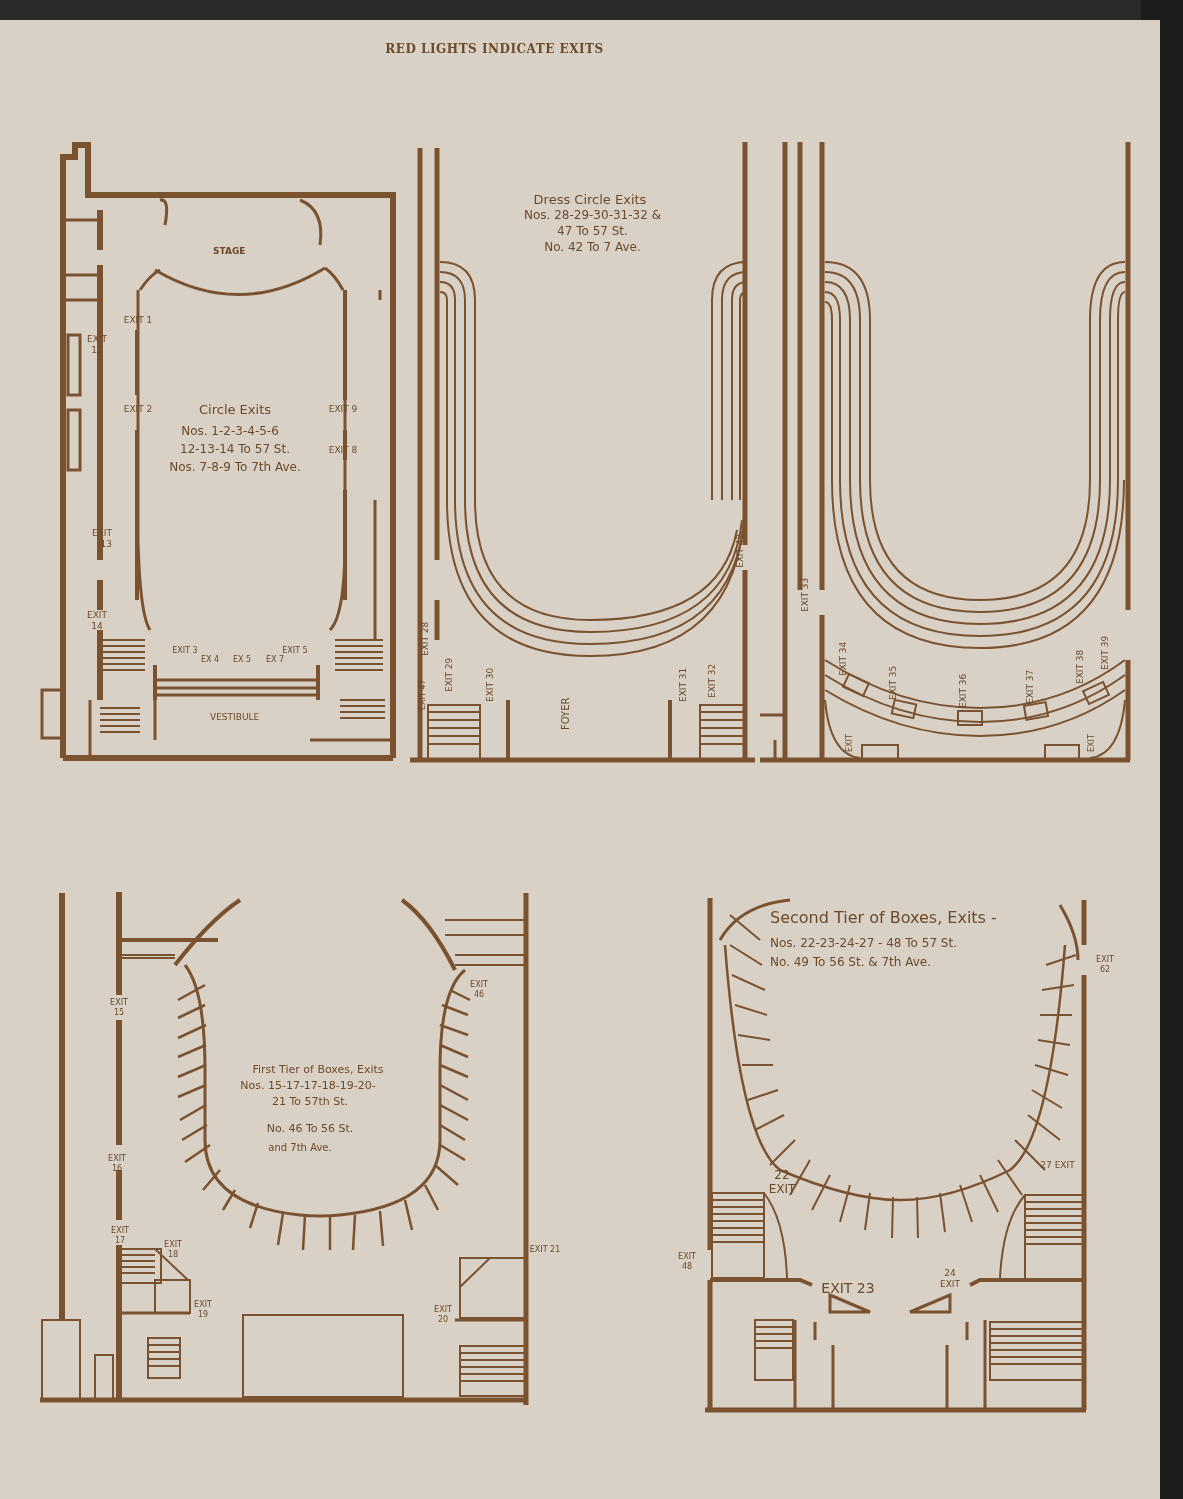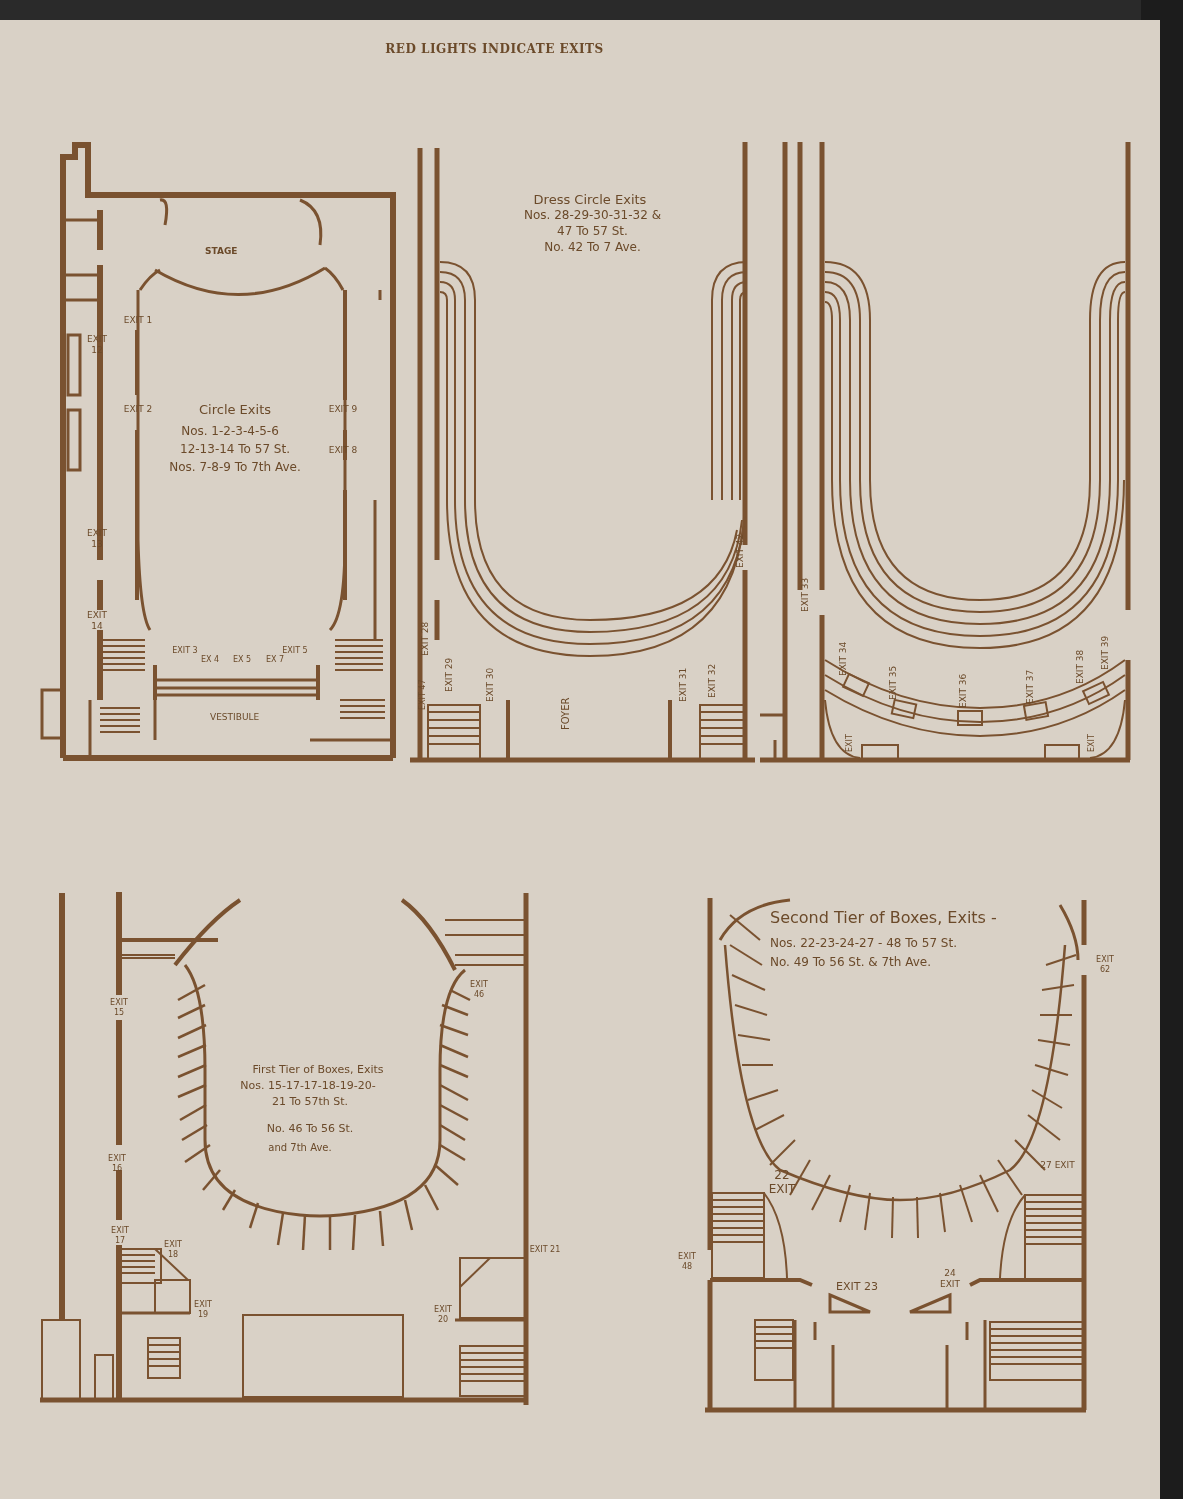--- a/index.html
+++ b/index.html
@@ -276,34 +276,34 @@
         <line x1="990" y1="1350" x2="1083" y2="1350"></line>
       <line x1="990" y1="1357" x2="1083" y2="1357"></line>
         <line x1="990" y1="1364" x2="1083" y2="1364"></line>
     </g>
     <path class="w" stroke-width="3" d="M795,1320 V1410 M985,1320 V1410 M833,1345 V1410 M947,1345 V1410"></path>
     <path class="w" stroke-width="3" d="M830,1295 L870,1312 H830 Z M950,1295 L910,1312 H950 Z"></path>
     <path class="w" stroke-width="3" d="M815,1322 V1340 M967,1322 V1340"></path>
   </g>
 </svg>
 
-<div class="lbl" style="left:205px;top:246px;font-size:9px;font-weight:bold;">STAGE</div>
+<div class="lbl" style="left:213px;top:246px;font-size:9px;font-weight:bold;">STAGE</div>
 <div class="lbl" style="left:210px;top:712px;font-size:9px;">VESTIBULE</div>
 
 <div class="lbl" style="left:175px;top:402px;width:120px;font-size:13px;">Circle Exits</div>
 <div class="lbl" style="left:150px;top:424px;width:160px;font-size:12px;">Nos. 1-2-3-4-5-6</div>
 <div class="lbl" style="left:150px;top:442px;width:170px;font-size:12px;">12-13-14 To 57 St.</div>
 <div class="lbl" style="left:150px;top:460px;width:170px;font-size:12px;">Nos. 7-8-9 To 7th Ave.</div>
 
 <div class="lbl" style="left:123px;top:315px;width:30px;font-size:9px;">EXIT 1</div>
 <div class="lbl" style="left:123px;top:404px;width:30px;font-size:9px;">EXIT 2</div>
 <div class="lbl" style="left:328px;top:404px;width:30px;font-size:9px;">EXIT 9</div>
 <div class="lbl" style="left:328px;top:445px;width:30px;font-size:9px;">EXIT 8</div>
 <div class="lbl" style="left:82px;top:334px;width:30px;font-size:9px;">EXIT 12</div>
-<div class="lbl" style="left:82px;top:528px;width:30px;font-size:9px;">EXIT 13</div>
+<div class="lbl" style="left:82px;top:528px;width:30px;font-size:9px;text-align:right;">EXIT 13</div>
 <div class="lbl" style="left:82px;top:610px;width:30px;font-size:9px;">EXIT 14</div>
 <div class="lbl" style="left:172px;top:646px;width:26px;font-size:8px;">EXIT 3</div>
 <div class="lbl" style="left:200px;top:655px;width:20px;font-size:8px;">EX 4</div>
 <div class="lbl" style="left:232px;top:655px;width:20px;font-size:8px;">EX 5</div>
 <div class="lbl" style="left:265px;top:655px;width:20px;font-size:8px;">EX 7</div>
 <div class="lbl" style="left:282px;top:646px;width:26px;font-size:8px;">EXIT 5</div>
 
 <div class="lbl" style="left:500px;top:192px;width:180px;font-size:13px;">Dress Circle Exits</div>
 <div class="lbl" style="left:500px;top:208px;width:185px;font-size:12px;">Nos. 28-29-30-31-32 &amp;</div>
 <div class="lbl" style="left:500px;top:224px;width:185px;font-size:12px;">47 To 57 St.</div>
@@ -341,17 +341,17 @@
 <div class="lbl" style="left:188px;top:1300px;width:30px;font-size:8px;">EXIT 19</div>
 <div class="lbl" style="left:428px;top:1305px;width:30px;font-size:8px;">EXIT 20</div>
 <div class="lbl" style="left:480px;top:1245px;width:40px;font-size:8px;margin-left:45px;">EXIT 21</div>
 <div class="lbl" style="left:464px;top:980px;width:30px;font-size:8px;">EXIT 46</div>
 
 <div class="lbl" style="left:770px;top:908px;width:260px;text-align:left;font-size:16px;">Second Tier of Boxes, Exits -</div>
 <div class="lbl" style="left:770px;top:936px;width:290px;text-align:left;font-size:12px;">Nos. 22-23-24-27 - 48 To 57 St.</div>
 <div class="lbl" style="left:770px;top:955px;width:290px;text-align:left;font-size:12px;">No. 49 To 56 St. &amp; 7th Ave.</div>
 
 <div class="lbl" style="left:752px;top:1168px;width:30px;font-size:12px;margin-left:15px;">22 EXIT</div>
-<div class="lbl" style="left:818px;top:1280px;width:60px;font-size:11px;text-align:right;">EXIT 23</div>
+<div class="lbl" style="left:818px;top:1280px;width:60px;font-size:14px;text-align:center;">EXIT 23</div>
 <div class="lbl" style="left:935px;top:1268px;width:30px;font-size:9px;">24 EXIT</div>
 <div class="lbl" style="left:1040px;top:1160px;width:35px;font-size:9px;">27 EXIT</div>
 <div class="lbl" style="left:672px;top:1252px;width:30px;font-size:8px;">EXIT 48</div>
 <div class="lbl" style="left:1090px;top:955px;width:30px;font-size:8px;">EXIT 62</div>
 
 </body></html>

